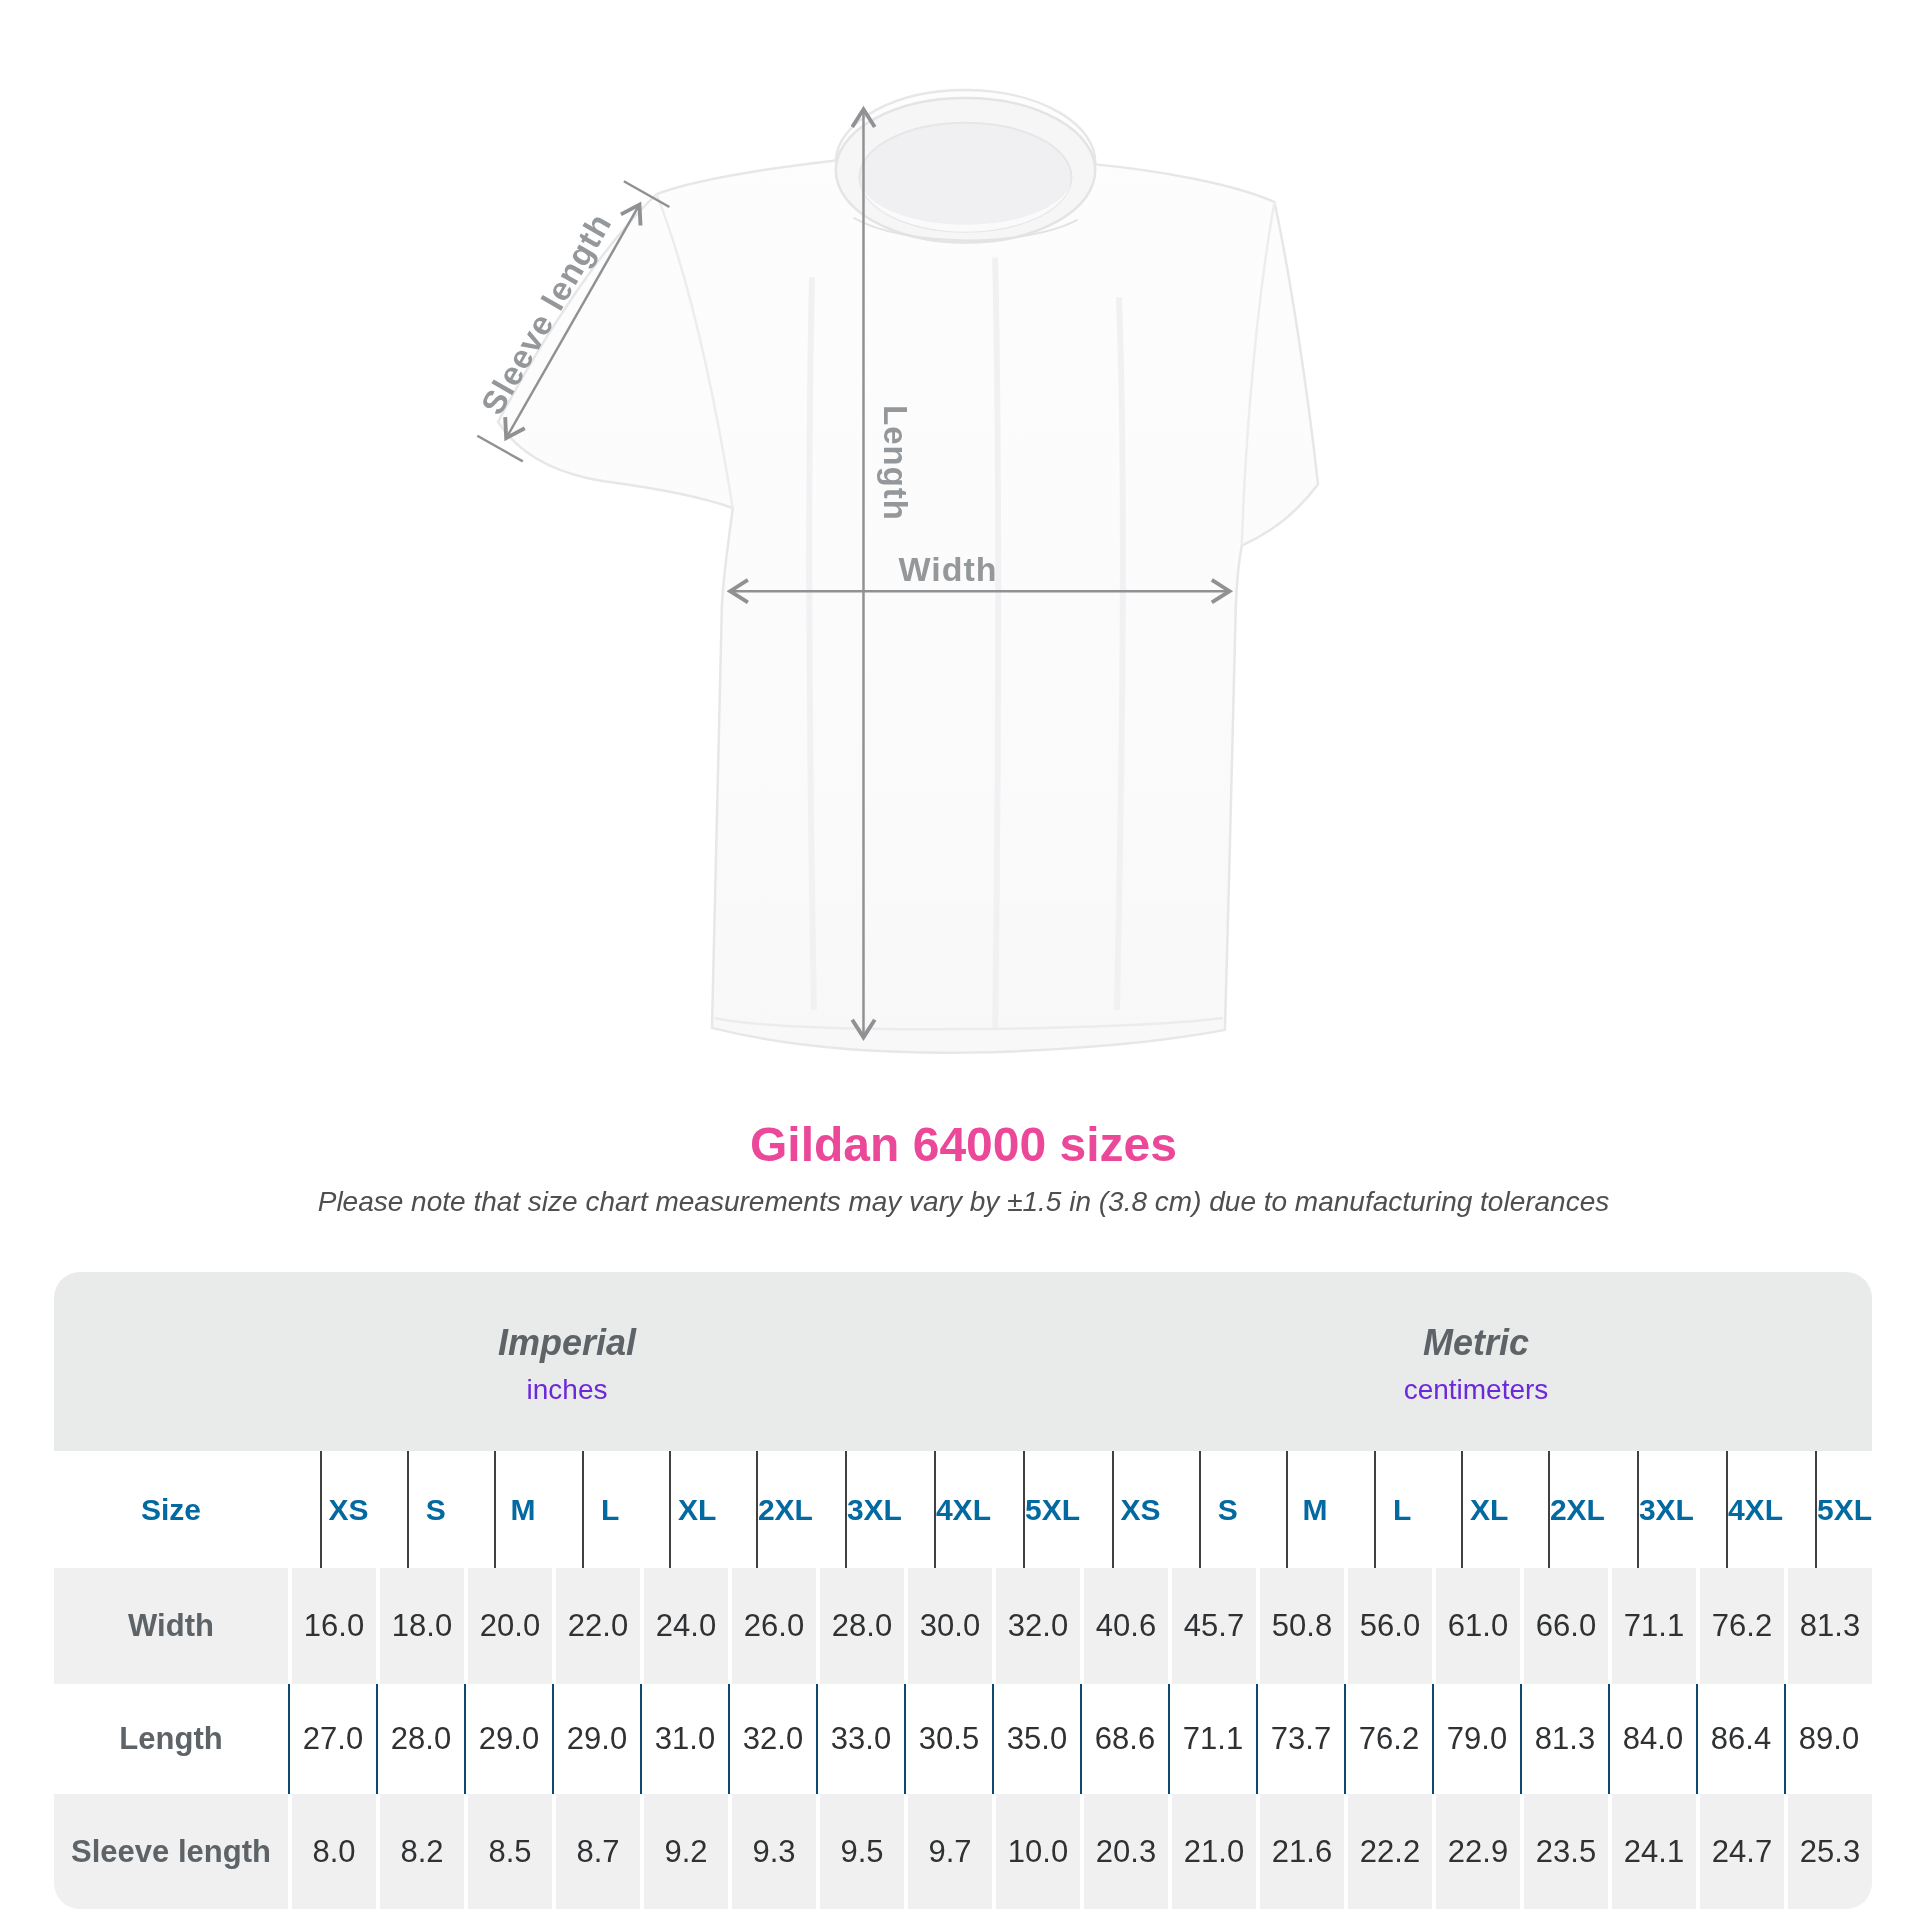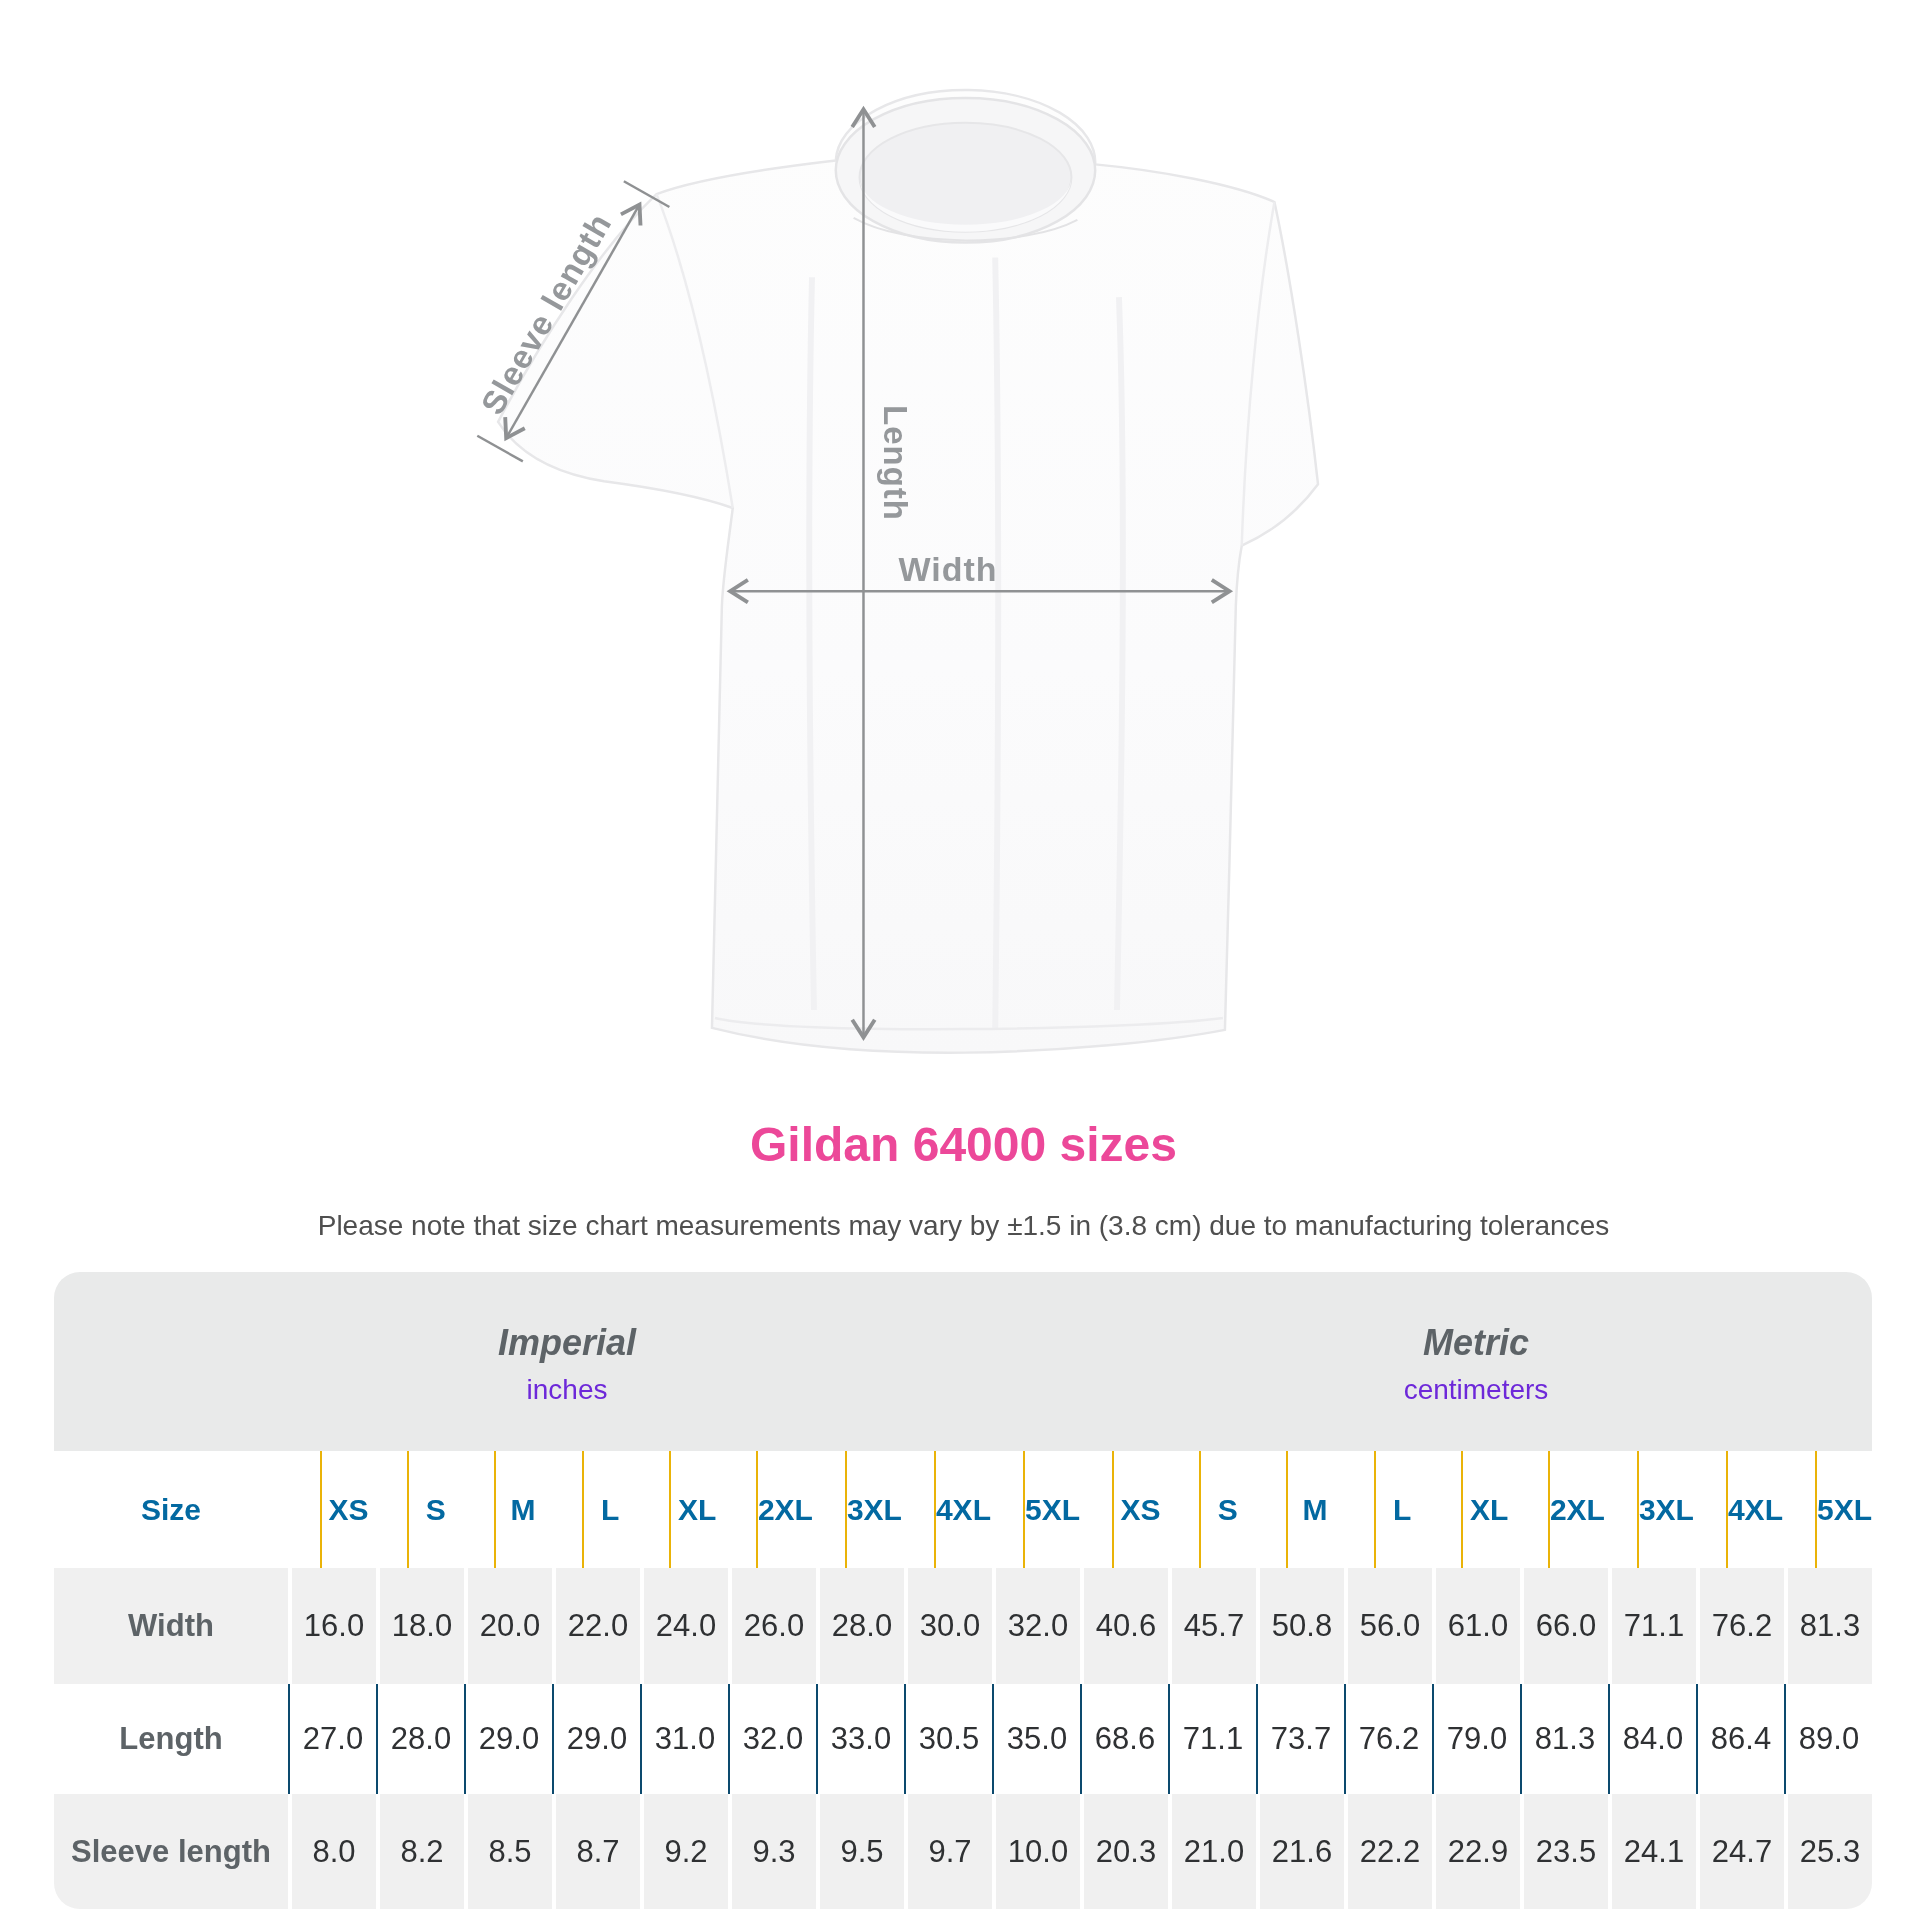--- a/index.html
+++ b/index.html
@@ -16,42 +16,42 @@
   #label-sleeve{left:388px;top:295px;width:317px;font-size:33px;transform:rotate(-60deg);}
   #label-length{left:816px;top:444px;width:158px;font-size:33px;transform:rotate(90deg);}
   #label-width{left:869px;top:550px;width:158px;font-size:34px;}
   
   .title{
     position:absolute;left:0;top:1117px;width:100%;text-align:center;
     font-size:48px;font-weight:bold;color:#ec4899;
   }
   .subtitle{
     position:absolute;left:0;top:1186px;width:100%;text-align:center;
-    font-size:28px;color:#4f4f4f;margin-top:24px;
+    font-size:28px;font-style:italic;color:#4f4f4f;
   }
   
   .size-table{
     position:absolute;left:54px;top:1272px;width:1818px;
     border-radius:26px;overflow:hidden;
   }
   .band-row{display:grid;grid-template-columns:1026px 792px;height:179px;}
   .band-cell{
     background:#e9eaea;display:flex;flex-direction:column;align-items:center;
     justify-content:center;gap:10px;padding-top:4px;
   }
   .group-label{font-size:36px;font-weight:bold;font-style:italic;color:#5d6367;}
   .group-unit{font-size:28px;color:#6d28d9;}
   .header-row,.trow{display:grid;grid-template-columns:234px repeat(18,1fr);}
   .header-row{height:117px;}
   .trow{height:116px;}
   .trow.white{height:110px;}
   .trow:last-child{height:115px;}
   .cell{display:flex;align-items:center;justify-content:center;box-sizing:border-box;}
   .header-row .cell{background:#ffffff;font-size:30px;font-weight:bold;color:#0369a1;}
-  .header-row .cell + .cell{border-left:2px solid #eab308;margin-left:32px;}
+  .header-row .cell + .cell{border-left:2px solid #404040;margin-left:32px;}
   .trow.gray .cell{background:#f0f0f0;}
   .trow.gray .cell + .cell{border-left:4px solid #ffffff;}
   .trow.white .cell{background:#ffffff;}
   .trow.white .cell + .cell{border-left:2px solid #0c4a6e;text-align:right;}
   .label-cell{font-size:31px;font-weight:bold;color:#5d6367;}
   .value-cell{font-size:31px;color:#2f3133;}
 </style>
 </head>
 <body>
 

